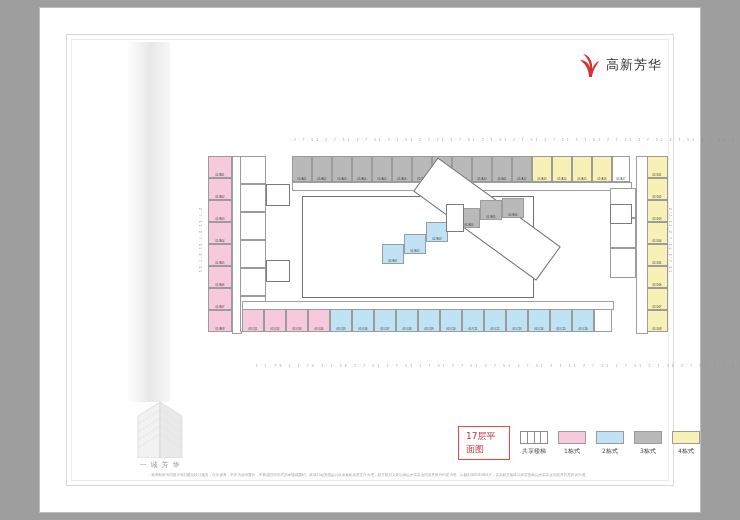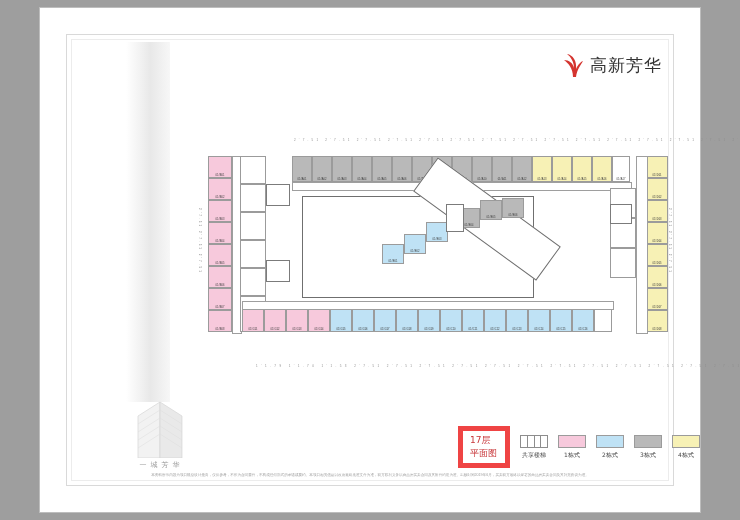--- a/index.html
+++ b/index.html
@@ -5,21 +5,21 @@
   html,body{margin:0;padding:0;}
   body{width:740px;height:520px;background:#9e9e9e;font-family:"Liberation Sans","DejaVu Sans",sans-serif;overflow:hidden;}
   .page{position:absolute;left:40px;top:8px;width:660px;height:504px;background:#ffffff;box-shadow:0 0 0 1px #bdbdbd;}
   .inner-frame{position:absolute;left:26px;top:26px;right:26px;bottom:26px;border:1px solid #d9d9d9;}
   .inner-frame:before{content:"";position:absolute;left:4px;top:4px;right:4px;bottom:4px;border:1px solid #ececec;}
 
   
   .brand{position:absolute;right:38px;top:44px;display:flex;align-items:center;gap:6px;}
   .brand .mark{width:22px;height:26px;position:relative;}
   .brand .mark svg{display:block;}
-  .brand .name{font-size:17px;color:#333;letter-spacing:1px;font-family:Liberation Sans, sans-serif;}
+  .brand .name{font-size:13px;color:#333;letter-spacing:1px;font-family:Liberation Sans, sans-serif;}
 
   
   .vtitle{position:absolute;left:86px;top:34px;width:44px;height:360px;}
   .vtitle .sheen{position:absolute;left:0;top:0;width:44px;height:360px;background:linear-gradient(90deg,#ffffff 0%,#f3f3f3 30%,#e8e8e8 55%,#f7f7f7 100%);}
   .vtitle .txt{position:absolute;left:8px;top:86px;width:28px;font-size:17px;line-height:30px;color:#3b3b3b;letter-spacing:2px;font-family:"DejaVu Sans",sans-serif;text-align:center;}
   .vtitle .dot{display:block;font-size:10px;line-height:16px;color:#777;}
 
   
   .bldg{position:absolute;left:90px;top:380px;width:60px;height:70px;}
   .bldg svg{display:block;}
@@ -39,21 +39,21 @@
   .c-yellow{background:#f7f1b5;}
   .c-white{background:#ffffff;}
 
   .core{position:absolute;background:#ffffff;border:0.7px solid #7b7b7b;}
   .corr{position:absolute;background:#ffffff;border:0.5px solid #9e9e9e;}
   .diag{position:absolute;border:0.6px solid #6f6f6f;background:#ffffff;transform-origin:center;}
   .vlabel{position:absolute;font-size:3px;color:#777;writing-mode:vertical-rl;letter-spacing:2px;}
 
   
   .legend{position:absolute;left:418px;top:418px;display:flex;align-items:center;gap:10px;}
-  .legend .tagbox{border:5px solid #ef4444;padding:3px 7px;font-size:9px;color:#c8373a;font-family:"DejaVu Sans",sans-serif;}
+  .legend .tagbox{border:1px solid #ef4444;padding:3px 7px;font-size:9px;color:#c8373a;font-family:"DejaVu Sans",sans-serif;}
   .legend .item{display:flex;flex-direction:column;align-items:center;gap:3px;font-size:6px;color:#4a4a4a;font-family:"DejaVu Sans",sans-serif;}
   .legend .sw{width:26px;height:11px;border:0.5px solid #9b9b9b;}
   .legend .stair{width:26px;height:11px;background:#fff;border:0.5px solid #8d8d8d;display:flex;}
   .legend .stair i{flex:1;border-right:0.5px solid #8d8d8d;}
   .legend .stair i:last-child{border-right:none;}
 
   .disclaimer{position:absolute;left:60px;right:60px;top:464px;text-align:center;font-size:3.6px;line-height:6px;color:#9d9d9d;}
 </style>
 </head>
 <body>

